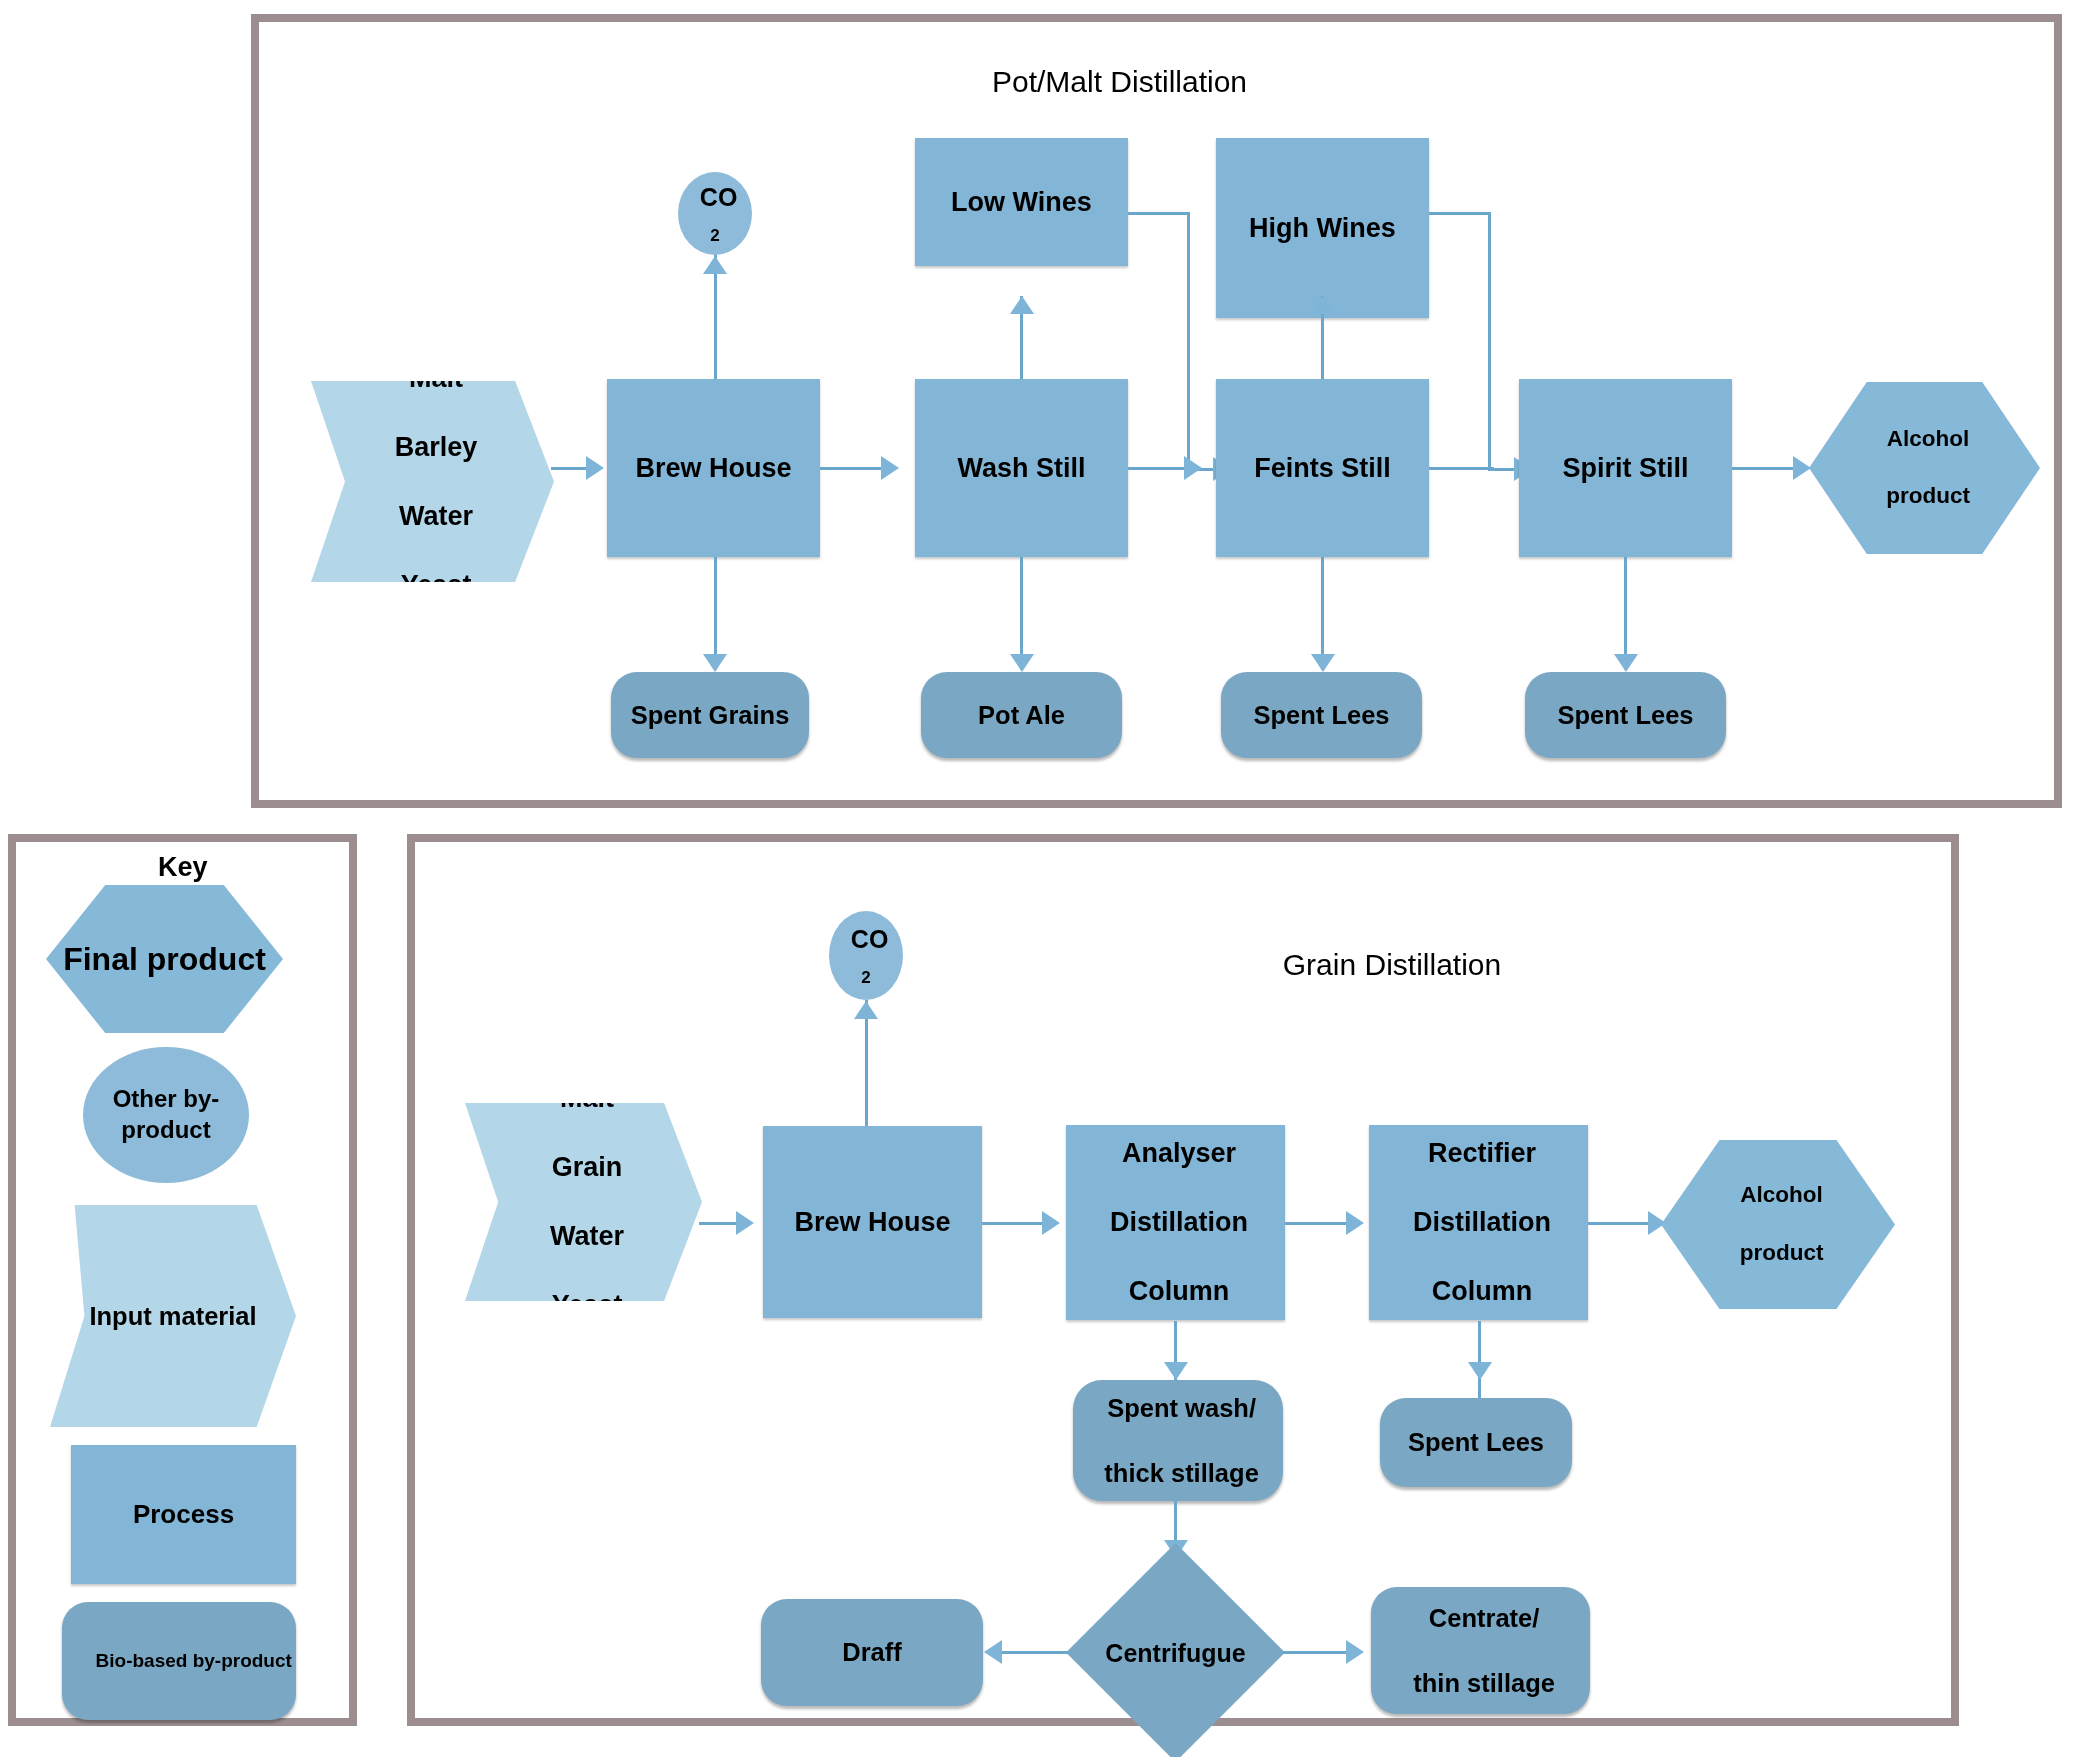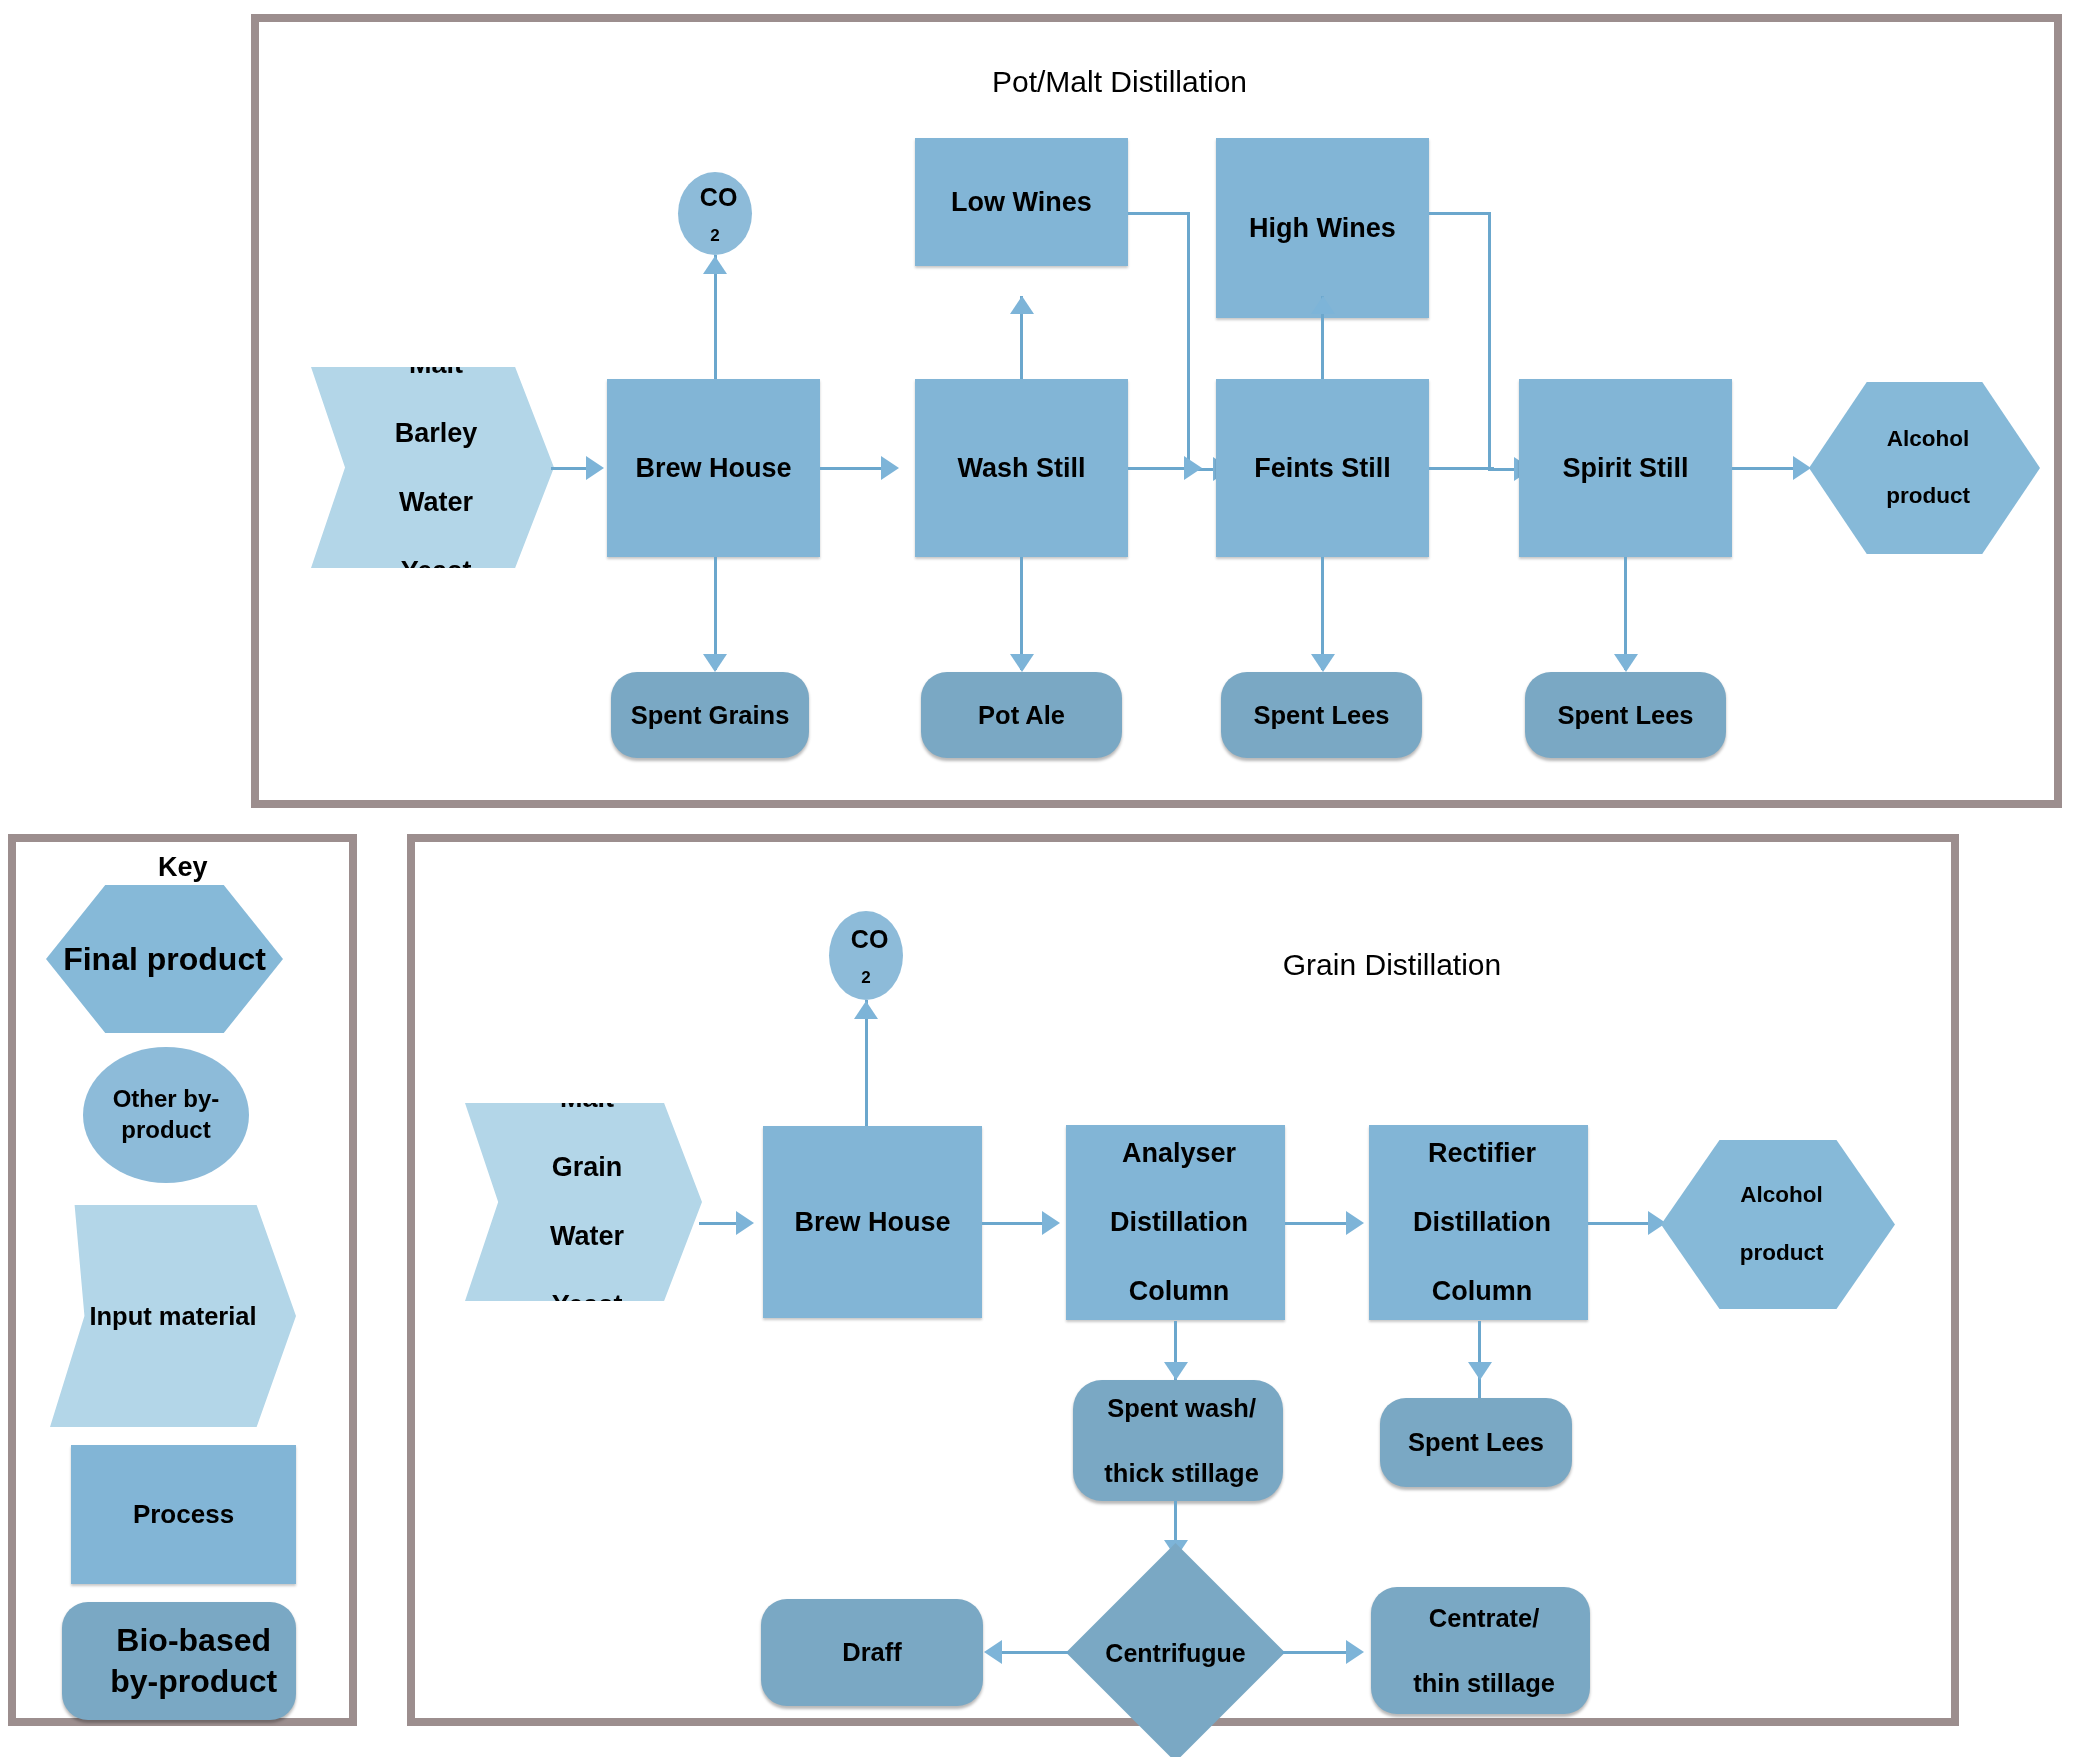--- a/index.html
+++ b/index.html
@@ -76,21 +76,21 @@
 <div class="conn vline" style="left:1488px;top:212px;width:3px;height:258px;"></div>
 <div class="conn hline" style="left:1488px;top:468px;width:33px;height:3px;"></div>
 <div class="arrow arrow-right" style="left:1514px;top:457px;"></div>
 
 <div class="conn vline" style="left:1020px;top:296px;width:3px;height:86px;"></div>
 <div class="arrow arrow-up" style="left:1010px;top:296px;"></div>
 
 <div class="conn vline" style="left:1321px;top:296px;width:3px;height:86px;"></div>
 <div class="arrow arrow-up" style="left:1311px;top:296px;"></div>
 
-<div class="node input-chev" style="left:311px;top:367px;width:243px;height:201px;justify-content:center;">
+<div class="node input-chev" style="left:311px;top:381px;width:243px;height:201px;justify-content:center;">
   <span>
     <span>Malt</span><br>
     <span>Barley</span><br>
     <span>Water</span><br>
     <span>Yeast</span>
   </span>
 </div>
 <div class="conn hline" style="left:551px;top:467px;width:41px;height:3px;"></div>
 <div class="arrow arrow-right" style="left:586px;top:456px;"></div>
 
@@ -163,21 +163,21 @@
 
 <div class="node input-chev-key" style="left:50px;top:1205px;width:246px;height:222px;">
   <span style="font-size:25.5px;">Input material</span>
 </div>
 
 <div class="node process" style="left:71px;top:1445px;width:225px;height:139px;">
   <span style="font-size:26px;">Process</span>
 </div>
 
 <div class="node biobp" style="left:62px;top:1602px;width:234px;height:118px;">
-  <span style="font-size:32px;padding-left:33px;">Bio-based by-product</span>
+  <span style="font-size:19px;padding-left:33px;">Bio-based by-product</span>
 </div>
 
 <div class="panel" style="left:407px;top:834px;width:1552px;height:892px;">
 </div>
 <div class="panel-title" style="left:1167px;top:948px;width:450px;">Grain Distillation</div>
 
 <div class="node otherbp" style="left:829px;top:911px;width:74px;height:89px;">
   <span><span>CO</span><sub>2</sub></span>
 </div>
 <div class="conn vline" style="left:865px;top:1000px;width:3px;height:127px;"></div>

